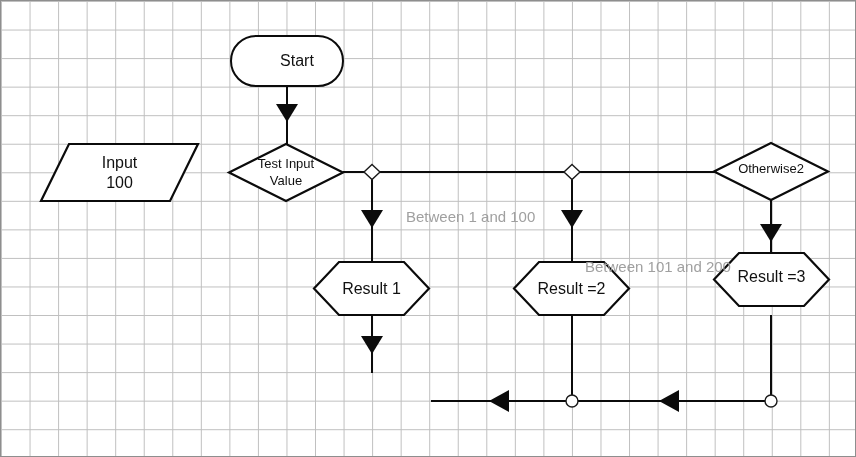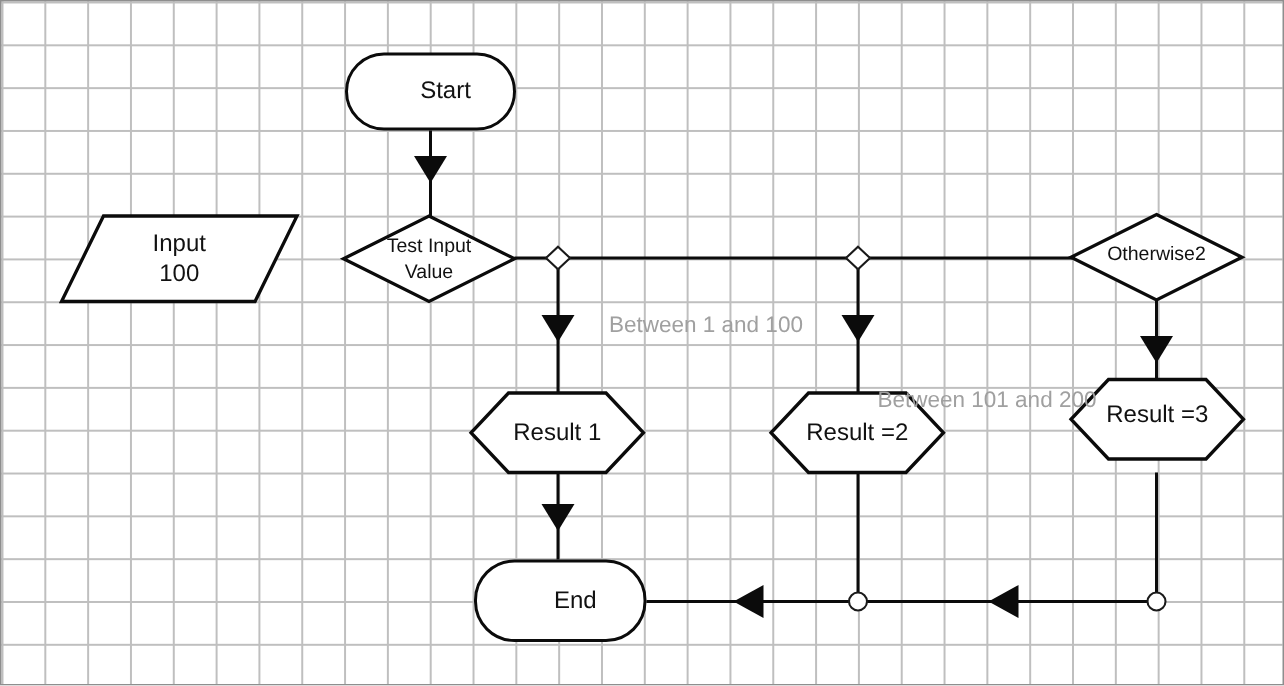--- a/index.html
+++ b/index.html
@@ -134,21 +134,18 @@
     <div class="node-label">Result =2</div>
   </div>
 
   <div class="node" style="left:713px;top:252px;width:115px;height:48px;">
     <svg class="shape-svg" width="115" height="53" viewBox="0 0 115 53">
       <polygon class="shape" points="25,0 90,0 115,26.5 90,53 25,53 0,26.5"></polygon>
     </svg>
     <div class="node-label">Result =3</div>
   </div>
 
-  <div class="node stadium end-node" style="left:315px;top:372px;width:115px;height:55px;">
-    <div class="node-label">End</div>
-  </div>
 
 
   <div class="edge-label" style="left:385px;top:207px;margin-left:20px;">Between 1 and 100</div>
   <div class="edge-label" style="left:584px;top:221px;margin-top:36px;">Between 101 and 200</div>
 
 </div>
 
 </body></html>

